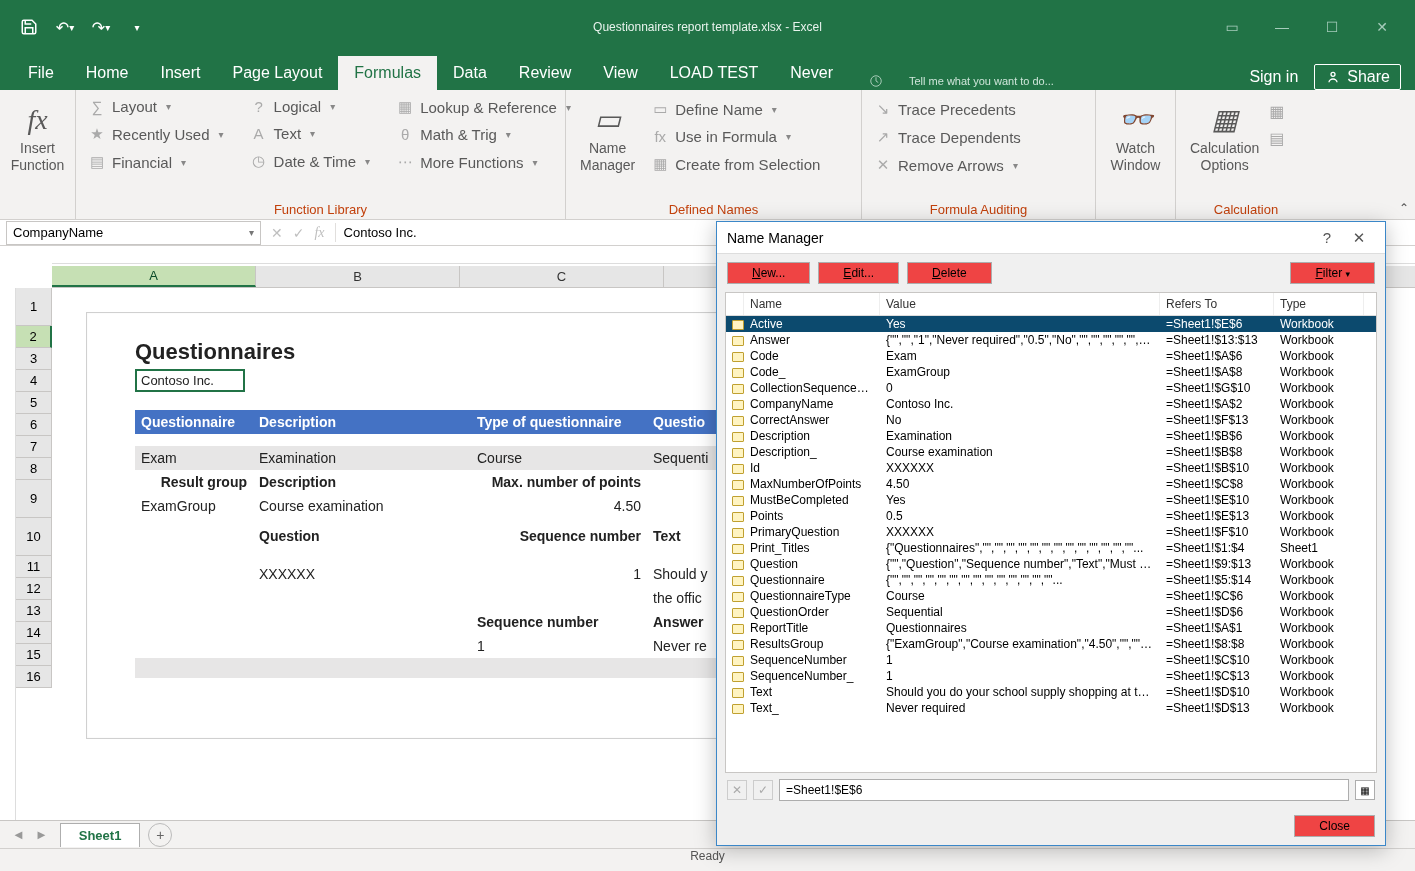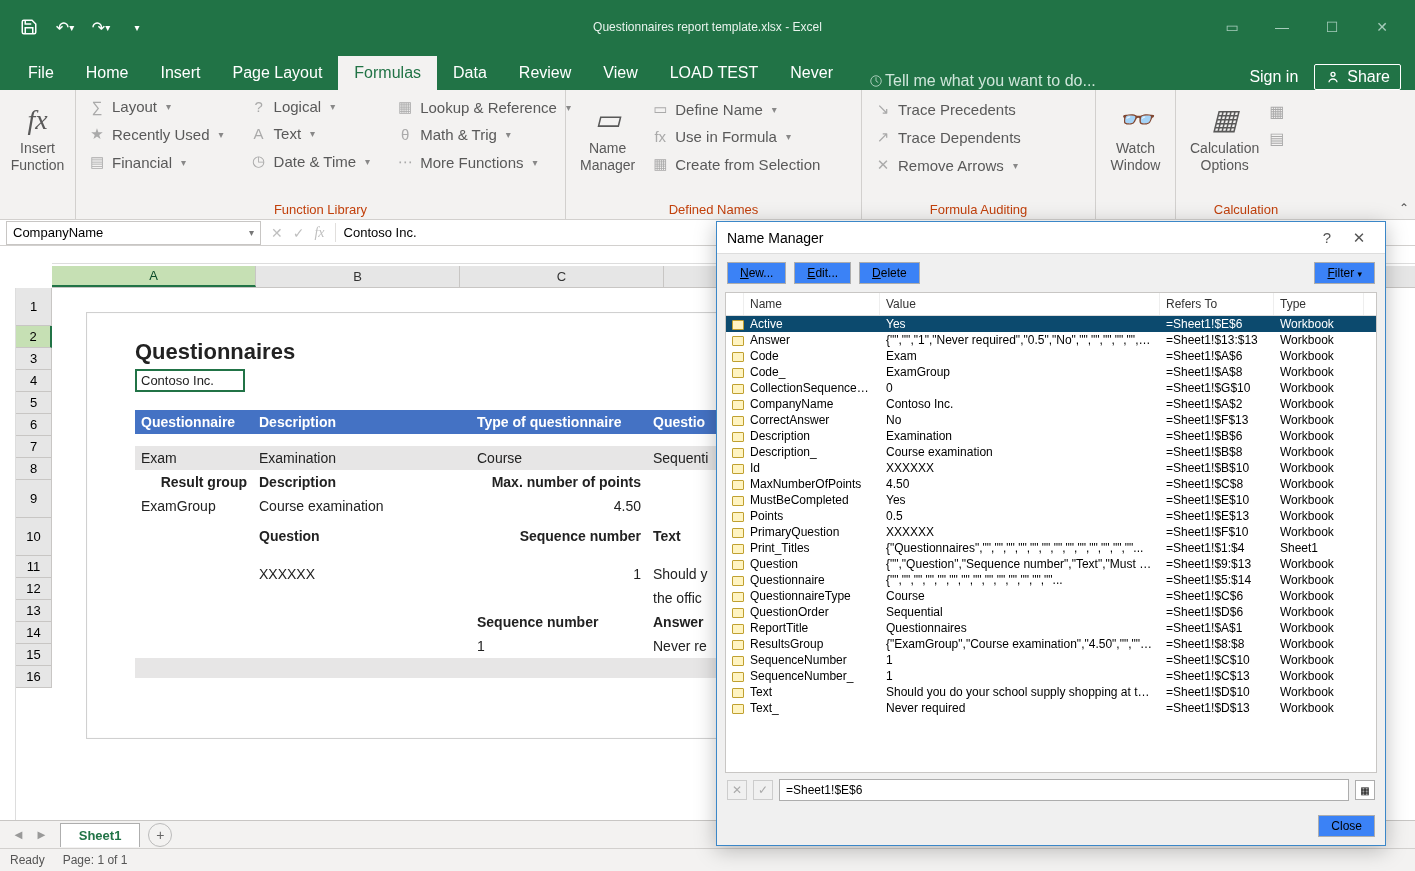--- a/index.html
+++ b/index.html
@@ -11,21 +11,21 @@
 .qat-item { width: 22px; height: 22px; display: flex; align-items: center; justify-content: center; cursor: pointer; color: #fff; font-size: 16px; }
 .qat-sep { color: #fff; font-size: 10px; }
 .title-text { position: absolute; left: 0; right: 0; text-align: center; font-size: 12px; color: #e8f3ed; pointer-events: none; }
 .win-controls { margin-left: auto; display: flex; gap: 4px; padding-right: 10px; }
 .win-btn { width: 46px; height: 32px; display: flex; align-items: center; justify-content: center; cursor: pointer; color: #a6ccbb; font-size: 14px; }
 
 
 .tabbar { background: #217346; height: 36px; display: flex; align-items: flex-end; padding-left: 12px; position: relative; }
 .tab { color: #fff; padding: 8px 16px; font-size: 16px; cursor: pointer; }
 .tab.active { background: #f3f2f1; color: #217346; }
-.tell-me { display: flex; align-items: center; gap: 0; color: #cfe6da; font-size: 16px; margin-left: 18px; }
+.tell-me { display: flex; align-items: center; gap: 24px; color: #cfe6da; font-size: 11px; margin-left: 18px; }
 .tell-me svg { width: 18px; height: 18px; stroke: #cfe6da; fill: none; }
 .right-buttons { margin-left: auto; display: flex; align-items: center; padding-right: 14px; gap: 16px; color: #fff; font-size: 16px; }
 .share { display: flex; align-items: center; gap: 6px; border: 1px solid #fff; padding: 3px 10px; border-radius: 2px; }
 
 
 .ribbon { background: #f3f2f1; border-bottom: 1px solid #d2d0ce; height: 130px; display: flex; position: relative; }
 .ribbon-group { border-right: 1px solid #d2d0ce; padding: 6px 8px 2px 8px; display: flex; flex-direction: column; justify-content: space-between; }
 .group-label { text-align: center; font-size: 13px; color: #c2410c; padding-top: 2px; }
 .big-btn { display: flex; flex-direction: column; align-items: center; justify-content: flex-start; padding: 4px 6px; cursor: pointer; color: #595959; font-size: 14px; text-align: center; line-height: 1.2; }
 .big-btn .glyph { height: 40px; display: flex; align-items: center; justify-content: center; font-size: 28px; font-style: italic; font-family: "Times New Roman", serif; }
@@ -64,29 +64,29 @@
 .c1 { width: 118px; } .c2 { width: 218px; } .c3 { width: 176px; } .c4 { flex: 1; }
 
 
 .sheettabs { position: absolute; bottom: 23px; left: 0; right: 0; height: 28px; background: #f3f2f1; border-top: 1px solid #c8c6c4; display: flex; align-items: center; font-size: 13px; }
 .sheettabs .nav { display: flex; gap: 2px; padding: 0 8px; color: #999; }
 .sheettabs .nav span { cursor: pointer; padding: 0 4px; }
 .sheet-tab { background: #fff; border: 1px solid #aeaeae; border-bottom: none; padding: 4px 18px; color: #217346; font-weight: 600; }
 .add-sheet { width: 24px; height: 24px; border: 1px solid #bbb; border-radius: 12px; display: flex; align-items: center; justify-content: center; margin-left: 8px; font-size: 14px; color: #666; cursor: pointer; }
 
 
-.statusbar { position: absolute; bottom: 0; left: 0; right: 0; height: 23px; background: #f3f2f1; border-top: 1px solid #d2d0ce; display: flex; align-items: center; font-size: 12px; padding: 0 10px; color: #555; gap: 18px; }
+.statusbar { position: absolute; bottom: 0; left: 0; right: 0; height: 23px; background: #f3f2f1; border-top: 1px solid #d2d0ce; display: flex; align-items: center; font-size: 12px; padding: 0 10px; color: #555; gap: 18px; flex-direction: column; }
 
 
 .dialog { position: absolute; left: 716px; top: 221px; width: 670px; height: 625px; background: #f0f0f0; border: 1px solid #3b87c8; box-shadow: 0 4px 20px rgba(0,0,0,0.25); display: flex; flex-direction: column; }
 .dlg-title { height: 32px; background: #fff; border-bottom: 1px solid #ddd; display: flex; align-items: center; padding: 0 10px; font-size: 14px; }
 .dlg-title .tt { flex: 1; }
 .dlg-title .x, .dlg-title .q { width: 32px; text-align: center; cursor: pointer; font-size: 15px; color: #555; }
 .dlg-toolbar { padding: 8px 10px; display: flex; gap: 8px; align-items: center; }
-.dlg-btn { background: #3b82f6; border: 1px solid #adadad; padding: 3px 12px; font-size: 12px; cursor: pointer; }
+.dlg-btn { background: #ef4444; border: 1px solid #adadad; padding: 3px 24px; font-size: 12px; cursor: pointer; }
 .dlg-btn .u { text-decoration: underline; }
 .dlg-filter { margin-left: auto; }
 .dlg-grid { flex: 1; background: #fff; border: 1px solid #c8c6c4; margin: 0 8px; overflow: auto; font-size: 12px; }
 .gh { display: flex; background: #fff; border-bottom: 1px solid #ddd; position: sticky; top: 0; }
 .gh div { padding: 4px 6px; font-weight: 400; color: #333; border-right: 1px solid #eee; }
 .gr { display: flex; align-items: center; }
 .gr.sel { background: #0c4a6e; color: #fff; }
 .gr div { padding: 1px 6px; white-space: nowrap; overflow: hidden; text-overflow: ellipsis; }
 .gc-ic { width: 18px; flex: 0 0 18px; text-align: center; }
 .gc-name { width: 136px; flex: 0 0 136px; }

